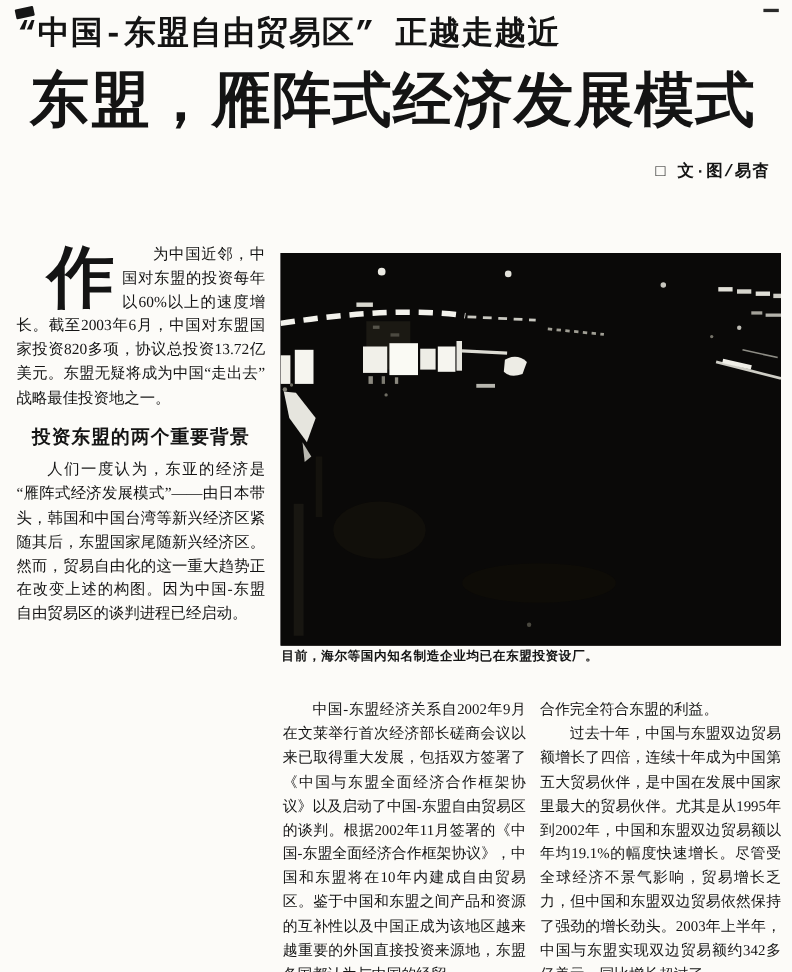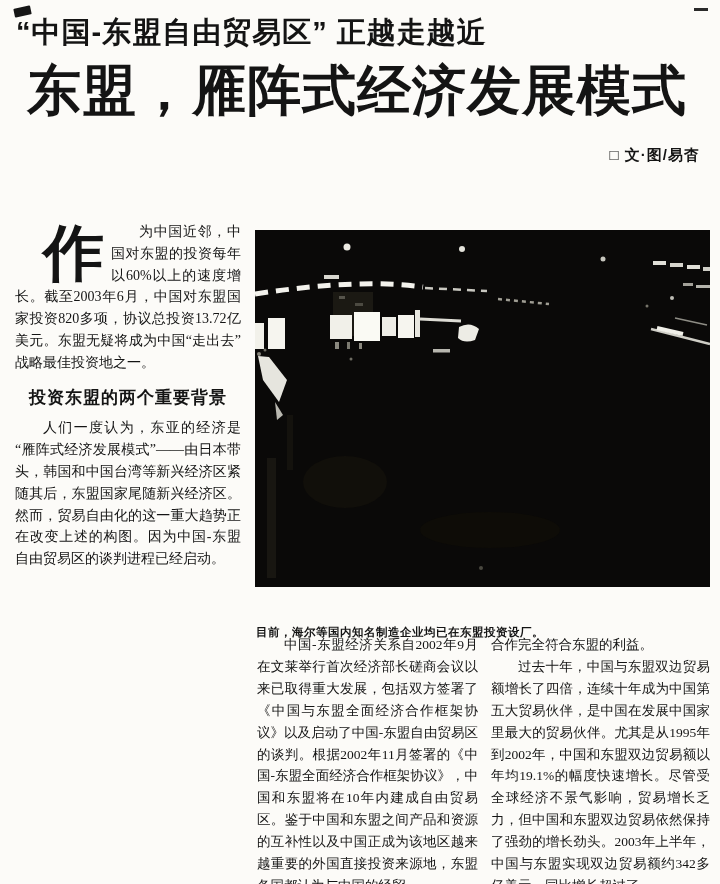--- a/index.html
+++ b/index.html
@@ -8,33 +8,33 @@
     width:720px;height:884px;
     margin:0 auto;
     background:#fcfbf8;
     color:#141414;
     overflow:hidden;
     font-family:"Liberation Serif","DejaVu Serif",serif;
   }
   
   .kicker{
     position:absolute;left:16px;top:14px;width:560px;
-    font-family:Liberation Sans, sans-serif;
+    font-family:Liberation Mono, monospace;
     font-weight:bold;font-size:29px;line-height:36px;
     letter-spacing:1px;white-space:nowrap;
   }
   .title{
     position:absolute;left:27px;top:54px;width:680px;
     font-family:"DejaVu Serif","Liberation Serif",serif;
     font-weight:900;font-size:54px;line-height:72px;
     letter-spacing:1px;white-space:nowrap;
   }
   .byline{
     position:absolute;top:146px;right:20px;
-    font-family:Liberation Sans, sans-serif;
+    font-family:Liberation Mono, monospace;
     font-weight:bold;font-size:15px;letter-spacing:1px;
   }
   
   .mark-tl{position:absolute;left:14px;top:7px;width:17px;height:9px;background:#161616;transform:rotate(-12deg);border-radius:1px;}
   .mark-tr{position:absolute;left:694px;top:8px;width:14px;height:3px;background:#2a2a2a;}
   
   .col{position:absolute;text-align:justify;text-justify:inter-ideograph;}
   .col p{margin:0;text-indent:2em;}
   .col p.noindent{text-indent:0;}
   .col-left{left:15px;top:221px;width:226px;font-size:14px;line-height:21.8px;}
@@ -54,21 +54,21 @@
   }
   
   .photo{
     position:absolute;left:255px;top:230px;width:455px;height:357px;
     background:#0a0908;
   }
   .photo svg{display:block;width:100%;height:100%;}
   .caption{
     position:absolute;left:256px;top:589px;width:450px;
     font-family:"DejaVu Sans","Liberation Sans",sans-serif;
-    font-weight:bold;font-size:11.5px;letter-spacing:.5px;margin-top:36px;
+    font-weight:bold;font-size:11.5px;letter-spacing:.5px;
   }
 </style>
 </head>
 <body>
 
 <div class="page">
 
   <div class="mark-tl"></div>
   <div class="mark-tr"></div>
 

